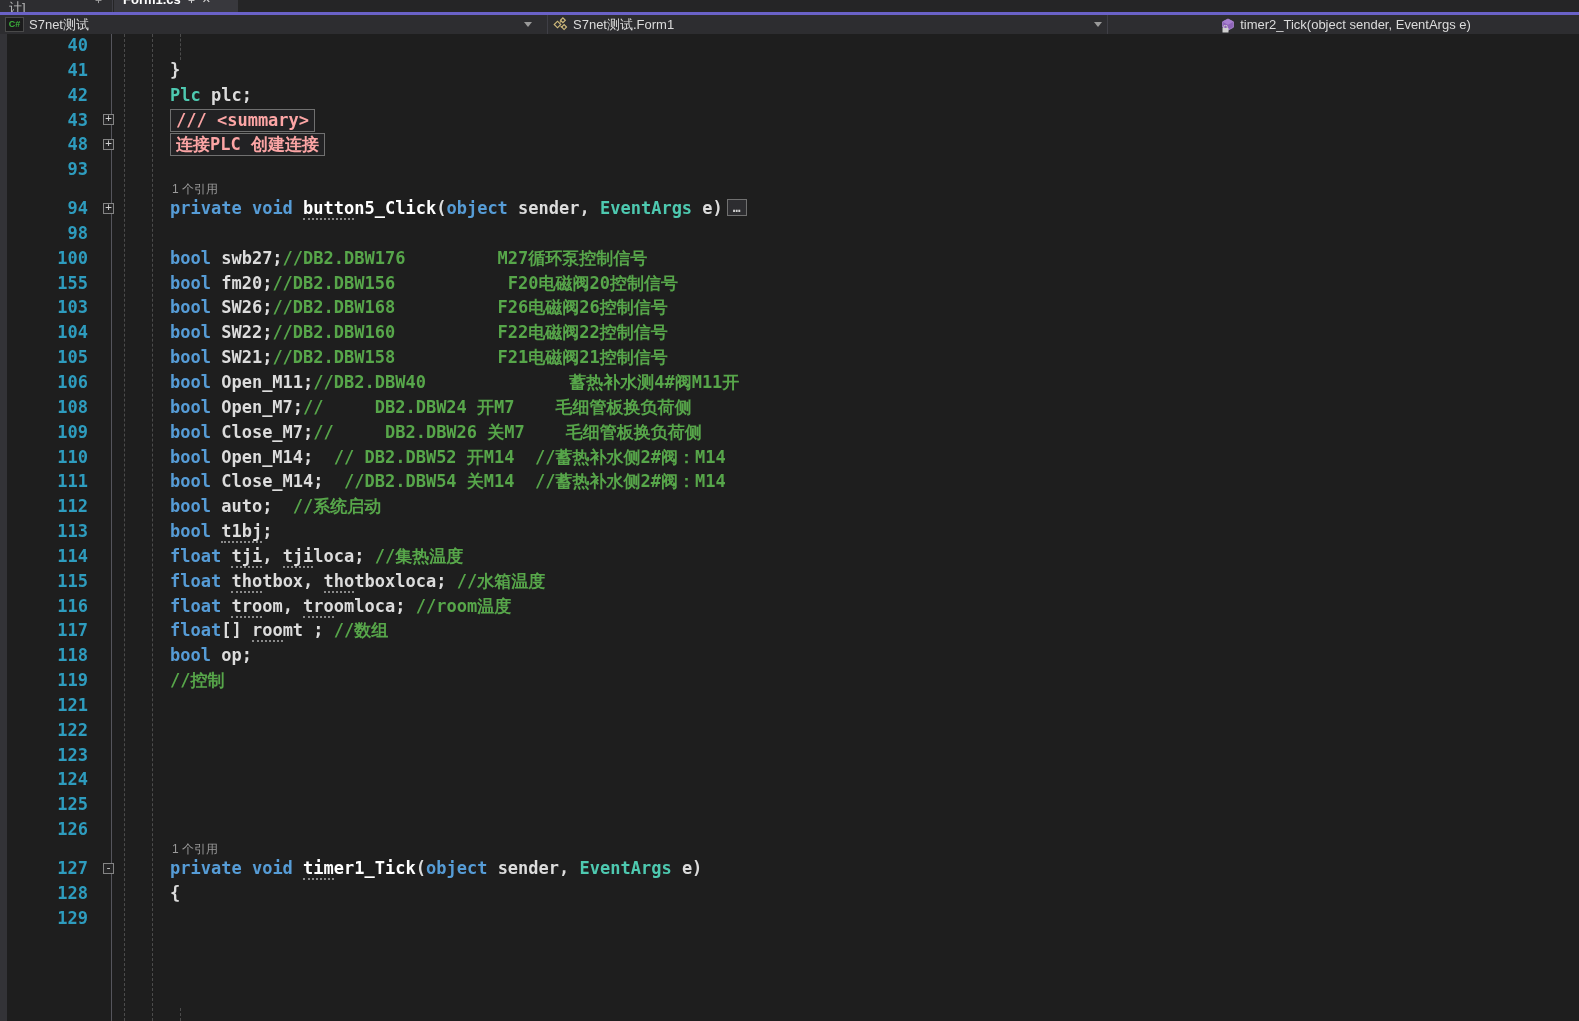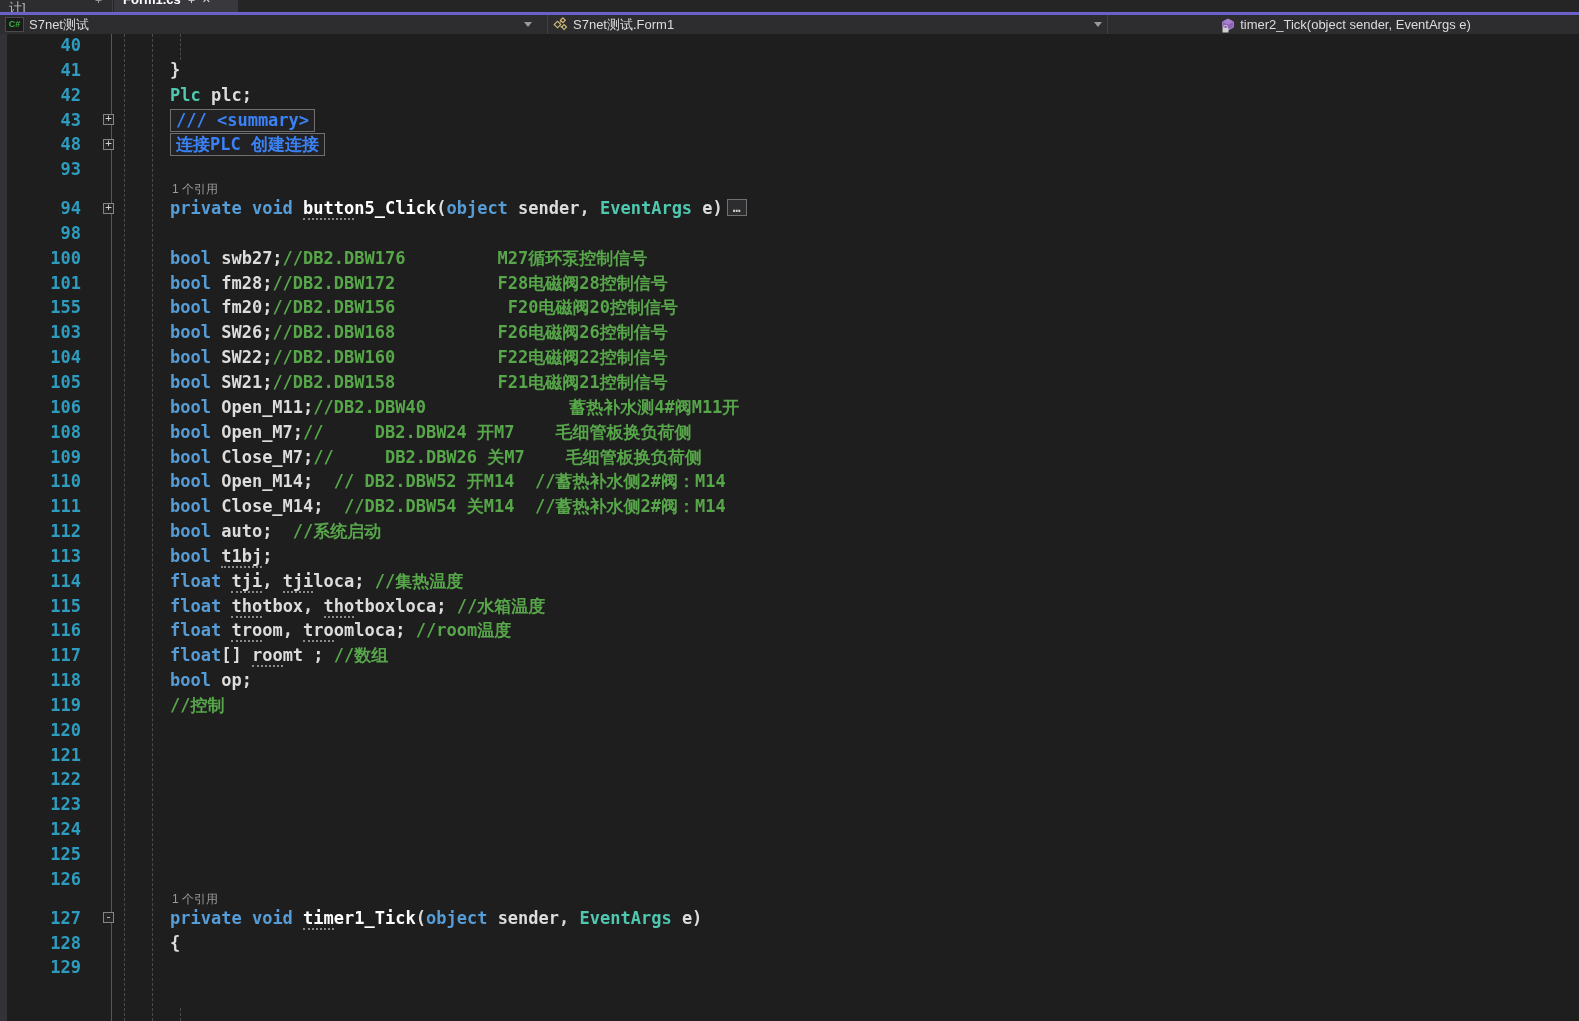--- a/index.html
+++ b/index.html
@@ -31,32 +31,32 @@
   .editor{position:absolute;top:34px;left:0;width:100%;height:987px;background:#1E1E1E;overflow:hidden;}
   .lmargin{position:absolute;left:0;top:0;width:7px;height:100%;background:#333337;}
   .guide{position:absolute;top:0;width:0;}
   .g-solid{left:111px;height:100%;border-left:1px solid #55555c;}
   .g-d1{left:124px;height:100%;border-left:1px dashed #4b4b4b;}
   .g-d2{left:152px;height:100%;border-left:1px dashed #4b4b4b;}
   .g-d3a{left:180px;height:26px;border-left:1px dashed #4b4b4b;}
   .g-d3b{left:180px;top:974px;height:13px;border-left:1px dashed #4b4b4b;}
   .cline{position:relative;height:24.85px;font-family:"DejaVu Sans Mono",monospace;
          font-size:17px;font-weight:bold;line-height:24.85px;white-space:pre;}
-  .cline .num{position:absolute;left:4px;top:0;width:77px;text-align:right;color:#2E9CBE;}
+  .cline .num{position:absolute;left:11px;top:0;width:77px;text-align:right;color:#2E9CBE;}
   .cline .code{position:absolute;left:170px;top:0;}
   .fold{position:absolute;left:103px;top:6.5px;width:11px;height:11px;background:#252526;
         border:1px solid #848484;box-sizing:border-box;color:#d0d0d0;font-size:11px;
         line-height:8px;text-align:center;font-family:"DejaVu Sans Mono",monospace;font-weight:normal;}
   .lensline{position:relative;height:14px;}
   .lensline .lens{position:absolute;left:172px;top:0;font-size:12px;line-height:14px;
                   color:#9A9A9A;font-weight:normal;white-space:pre;}
   
   .k{color:#569CD6;text-align:right;} .ty{color:#4EC9B0;} .m{color:#ffffff;} .p{color:#DCDCDC;} .cm{color:#57A64A;}
   .sug{border-bottom:2px dotted #8a8a8a;}
-  .collapsed{display:inline-block;color:#3b82f6;border:1px solid #707070;background:#222224;
+  .collapsed{display:inline-block;color:#fca5a5;border:1px solid #707070;background:#222224;
              padding:0 5px;line-height:21px;}
   .dots{display:inline-block;border:1px solid #707070;background:#2d2d30;color:#cfcfcf;
         padding:0 5px;margin-left:4px;font-size:13px;line-height:15px;vertical-align:2px;}
   svg{display:block;}
 </style>
 </head>
 <body>
 
 <div class="screen">
 
@@ -127,39 +127,37 @@
         <div class="cline"><span class="num">42</span><span class="code"><span class="ty">Plc</span><span class="p"> plc;</span></span></div>
         <div class="cline"><span class="num">43</span><span class="fold">+</span><span class="code"><span class="collapsed">/// &lt;summary&gt;</span></span></div>
         <div class="cline"><span class="num">48</span><span class="fold">+</span><span class="code"><span class="collapsed">连接PLC 创建连接</span></span></div>
         <div class="cline"><span class="num">93</span><span class="code"></span></div>
         <div class="lensline">
           <span class="lens">1 个引用</span>
         </div>
         <div class="cline"><span class="num">94</span><span class="fold">+</span><span class="code"><span class="k">private</span><span class="p"> </span><span class="k">void</span><span class="p"> </span><span class="m sug">butto</span><span class="m">n5_Click</span><span class="p">(</span><span class="k">object</span><span class="p"> sender, </span><span class="ty">EventArgs</span><span class="p"> e)</span><span class="dots">…</span></span></div>
         <div class="cline"><span class="num">98</span><span class="code"></span></div>
         <div class="cline"><span class="num">100</span><span class="code"><span class="k">bool</span><span class="p"> swb27;</span><span class="cm">//DB2.DBW176         M27循环泵控制信号</span></span></div>
-        <div class="cline"><span class="num">101</span><span class="code"><span class="k">bool</span><span class="p"> fm28;</span><span class="cm">//DB2.DBW172          F28电磁阀28控制信号</span></span></div>
         <div class="cline"><span class="num">155</span><span class="code"><span class="k">bool</span><span class="p"> fm20;</span><span class="cm">//DB2.DBW156           F20电磁阀20控制信号</span></span></div>
         <div class="cline"><span class="num">103</span><span class="code"><span class="k">bool</span><span class="p"> SW26;</span><span class="cm">//DB2.DBW168          F26电磁阀26控制信号</span></span></div>
         <div class="cline"><span class="num">104</span><span class="code"><span class="k">bool</span><span class="p"> SW22;</span><span class="cm">//DB2.DBW160          F22电磁阀22控制信号</span></span></div>
         <div class="cline"><span class="num">105</span><span class="code"><span class="k">bool</span><span class="p"> SW21;</span><span class="cm">//DB2.DBW158          F21电磁阀21控制信号</span></span></div>
         <div class="cline"><span class="num">106</span><span class="code"><span class="k">bool</span><span class="p"> Open_M11;</span><span class="cm">//DB2.DBW40              蓄热补水测4#阀M11开</span></span></div>
         <div class="cline"><span class="num">108</span><span class="code"><span class="k">bool</span><span class="p"> Open_M7;</span><span class="cm">//     DB2.DBW24 开M7    毛细管板换负荷侧</span></span></div>
         <div class="cline"><span class="num">109</span><span class="code"><span class="k">bool</span><span class="p"> Close_M7;</span><span class="cm">//     DB2.DBW26 关M7    毛细管板换负荷侧</span></span></div>
         <div class="cline"><span class="num">110</span><span class="code"><span class="k">bool</span><span class="p"> Open_M14;  </span><span class="cm">// DB2.DBW52 开M14  //蓄热补水侧2#阀：M14</span></span></div>
         <div class="cline"><span class="num">111</span><span class="code"><span class="k">bool</span><span class="p"> Close_M14;  </span><span class="cm">//DB2.DBW54 关M14  //蓄热补水侧2#阀：M14</span></span></div>
         <div class="cline"><span class="num">112</span><span class="code"><span class="k">bool</span><span class="p"> auto;  </span><span class="cm">//系统启动</span></span></div>
         <div class="cline"><span class="num">113</span><span class="code"><span class="k">bool</span><span class="p"> </span><span class="p sug">t1bj</span><span class="p">;</span></span></div>
         <div class="cline"><span class="num">114</span><span class="code"><span class="k">float</span><span class="p"> </span><span class="p sug">tji</span><span class="p">, </span><span class="p sug">tji</span><span class="p">loca; </span><span class="cm">//集热温度</span></span></div>
         <div class="cline"><span class="num">115</span><span class="code"><span class="k">float</span><span class="p"> </span><span class="p sug">tho</span><span class="p">tbox, </span><span class="p sug">tho</span><span class="p">tboxloca; </span><span class="cm">//水箱温度</span></span></div>
         <div class="cline"><span class="num">116</span><span class="code"><span class="k">float</span><span class="p"> </span><span class="p sug">tro</span><span class="p">om, </span><span class="p sug">tro</span><span class="p">omloca; </span><span class="cm">//room温度</span></span></div>
         <div class="cline"><span class="num">117</span><span class="code"><span class="k">float</span><span class="p">[] </span><span class="p sug">roo</span><span class="p">mt ; </span><span class="cm">//数组</span></span></div>
         <div class="cline"><span class="num">118</span><span class="code"><span class="k">bool</span><span class="p"> op;</span></span></div>
         <div class="cline"><span class="num">119</span><span class="code"><span class="cm">//控制</span></span></div>
-        <div class="cline"><span class="num">120</span><span class="code"></span></div>
         <div class="cline"><span class="num">121</span><span class="code"></span></div>
         <div class="cline"><span class="num">122</span><span class="code"></span></div>
         <div class="cline"><span class="num">123</span><span class="code"></span></div>
         <div class="cline"><span class="num">124</span><span class="code"></span></div>
         <div class="cline"><span class="num">125</span><span class="code"></span></div>
         <div class="cline"><span class="num">126</span><span class="code"></span></div>
         <div class="lensline">
           <span class="lens">1 个引用</span>
         </div>
         <div class="cline"><span class="num">127</span><span class="fold">-</span><span class="code"><span class="k">private</span><span class="p"> </span><span class="k">void</span><span class="p"> </span><span class="m sug">tim</span><span class="m">er1_Tick</span><span class="p">(</span><span class="k">object</span><span class="p"> sender, </span><span class="ty">EventArgs</span><span class="p"> e)</span></span></div>

